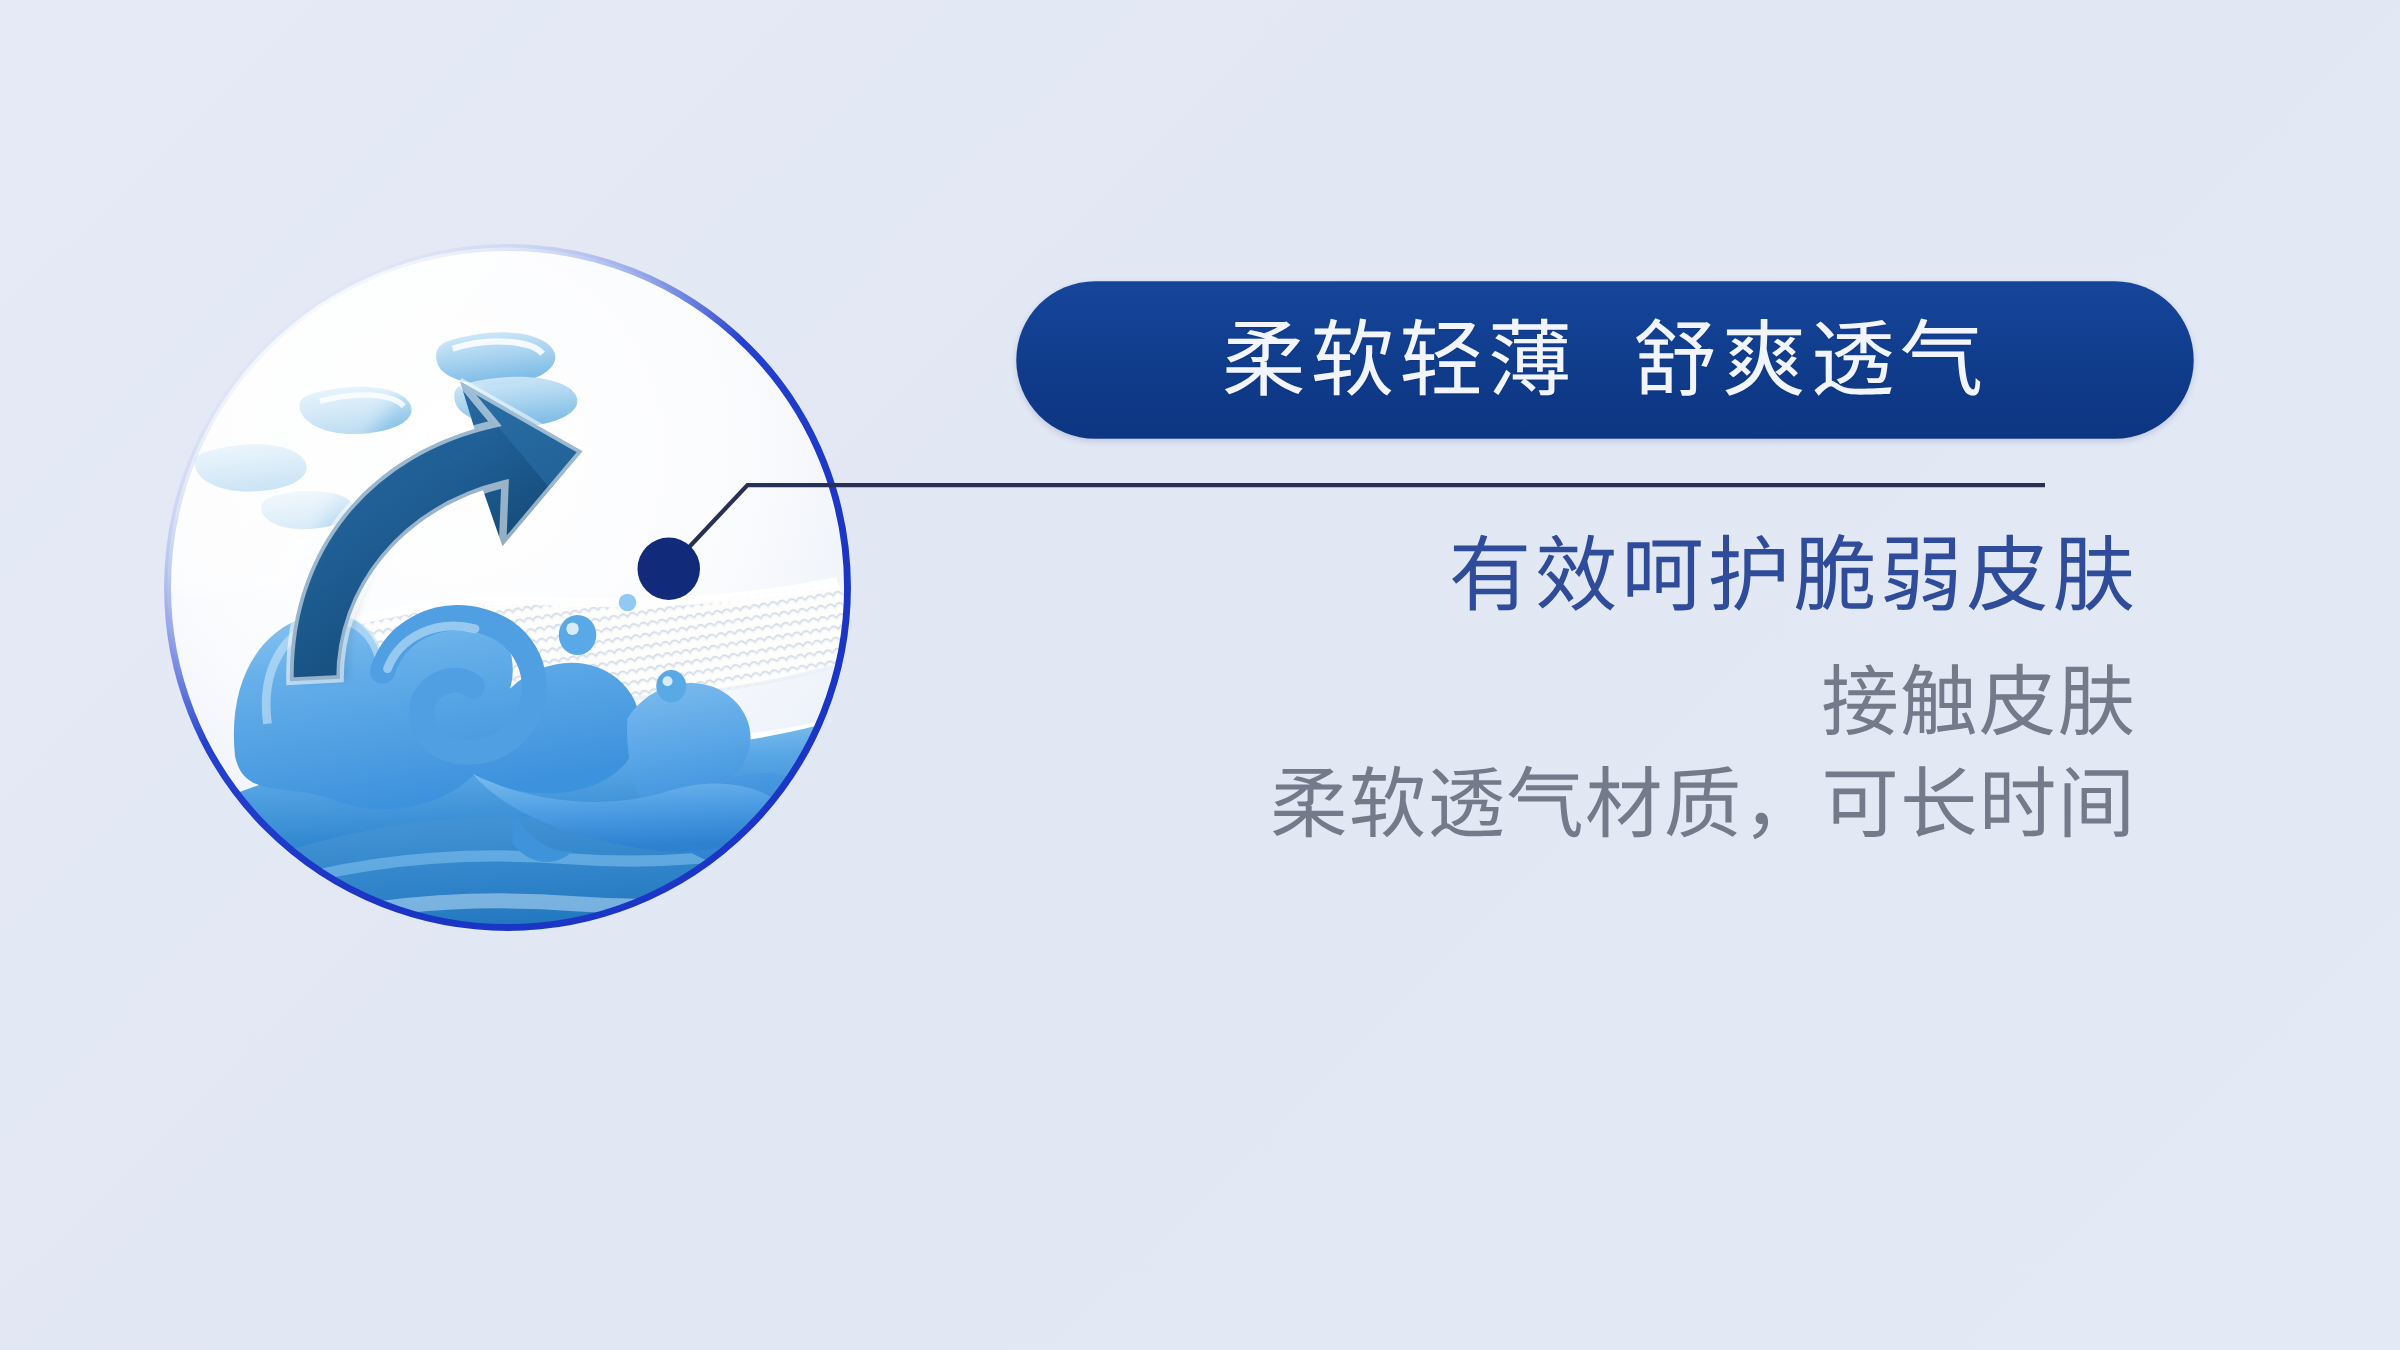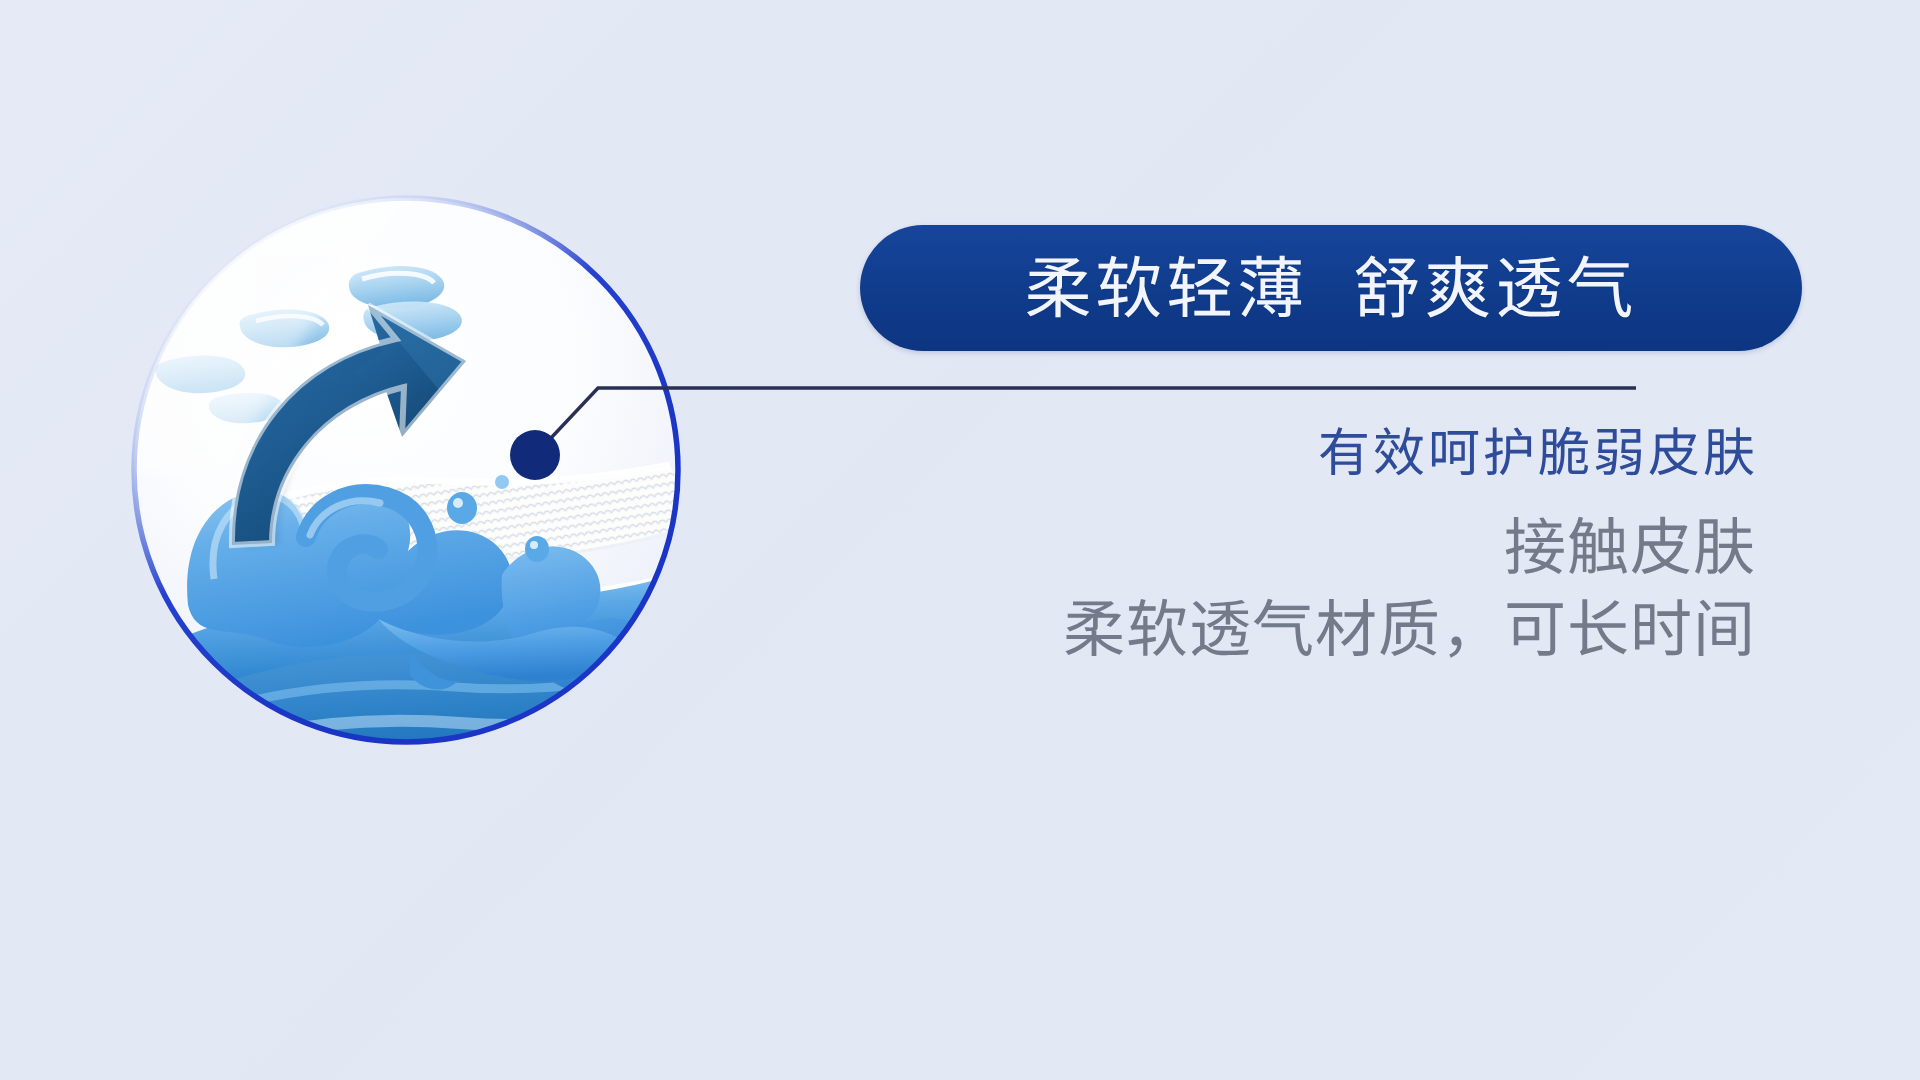--- a/index.html
+++ b/index.html
@@ -33,21 +33,21 @@
     position: absolute;
     left: 0;
     top: 0;
     width: 620px;
     height: 590px;
   }
 
   
   .right-col {
     position: absolute;
-    left: 860px;
+    left: 813px;
     top: 225px;
     width: 960px;
   }
 
   .badge {
     position: relative;
     width: 942px;
     height: 126px;
     border-radius: 63px;
     background: linear-gradient(180deg, #16459b 0%, #103c8c 52%, #0d3581 100%);
@@ -64,21 +64,21 @@
     font-weight: 400;
     white-space: pre;
     text-shadow: 0 1px 1px rgba(0,0,0,0.12);
   }
 
   .headline {
     margin-top: 75px;
     text-align: right;
     padding-right: 62px;
     color: #2f4c9b;
-    font-size: 52px;
+    font-size: 66px;
     line-height: 1.06;
     letter-spacing: 3px;
     white-space: nowrap;
   }
 
   .sub-block {
     margin-top: 26px;
     text-align: right;
     padding-right: 64px;
     color: #737b8a;

